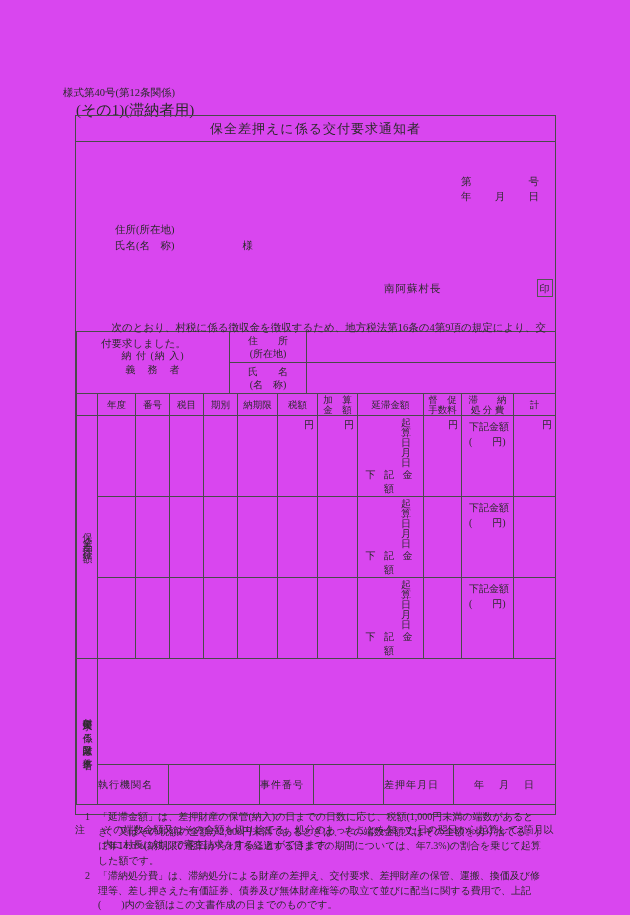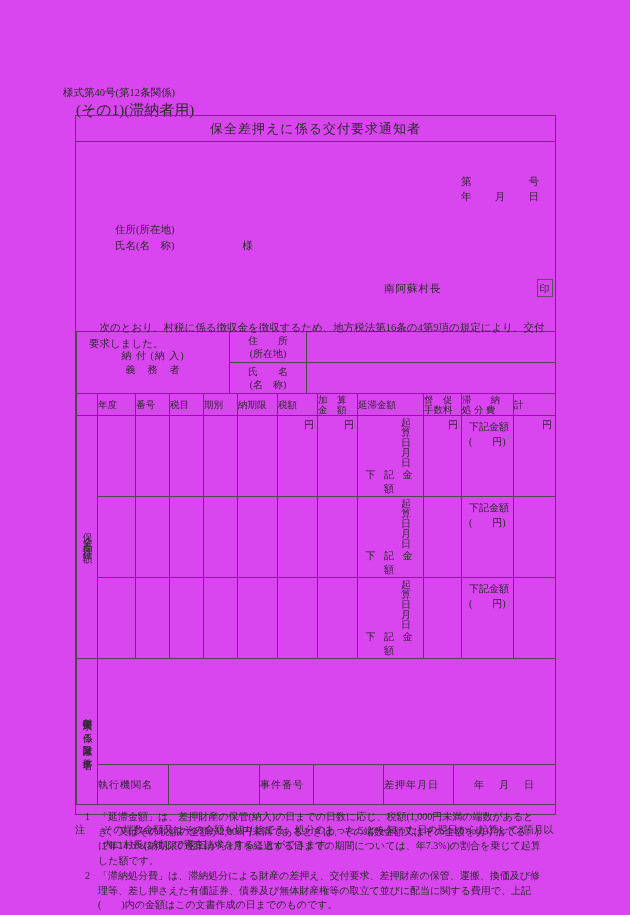--- a/index.html
+++ b/index.html
@@ -28,29 +28,29 @@
   .docnum { position:absolute; right:16px; top:32px; width:78px; }
   .docnum-row { display:flex; justify-content:space-between; line-height:15px; }
   .addressee { position:absolute; left:25px; top:80px; line-height:16px; }
   .addressee .ind { margin-left:14px; }
   .honorific { margin-left:68px; }
   .mayor-line { position:absolute; left:295px; top:140px; letter-spacing:1px;margin-left:13px; }
   .seal {
     position:absolute; left:153px; top:-3px; width:16px; height:18px;
     border:1px solid #555; text-align:center; line-height:17px; font-size:10px;
   }
-  .body-text { position:absolute; left:13px; right:7px; top:178px; line-height:16px; text-indent:1em; }
+  .body-text { position:absolute; left:25px; right:7px; top:178px; line-height:16px; text-indent:1em; }
   
   table { border-collapse:collapse; table-layout:fixed; width:479px; }
   td { border:1px solid #4a4a4a; font-size:10px; overflow:hidden; }
   .obligor td { height:31px; vertical-align:middle; }
   .obligor .rowlab { text-align:center; line-height:14px; letter-spacing:1px; }
   .obligor .sublab { text-align:center; line-height:13px; }
   .seizure { margin-top:-1px; }
-  .seizure td.hd { height:22px; text-align:left; vertical-align:middle; line-height:10px; font-size:9.5px; }
+  .seizure td.hd { height:22px; text-align:center; vertical-align:middle; line-height:10px; font-size:9.5px; }
   .seizure td.cell { height:46px; vertical-align:top; }
   .stubcell {
     text-align:center; vertical-align:middle;
     writing-mode:vertical-rl; text-orientation:upright;
     letter-spacing:4px; font-size:10px; padding:2px 0;
   }
   .stubcell2 {
     text-align:center; vertical-align:middle;
     writing-mode:vertical-rl; text-orientation:upright;
     letter-spacing:0.5px; font-size:10px; line-height:20px; padding:2px 0;

